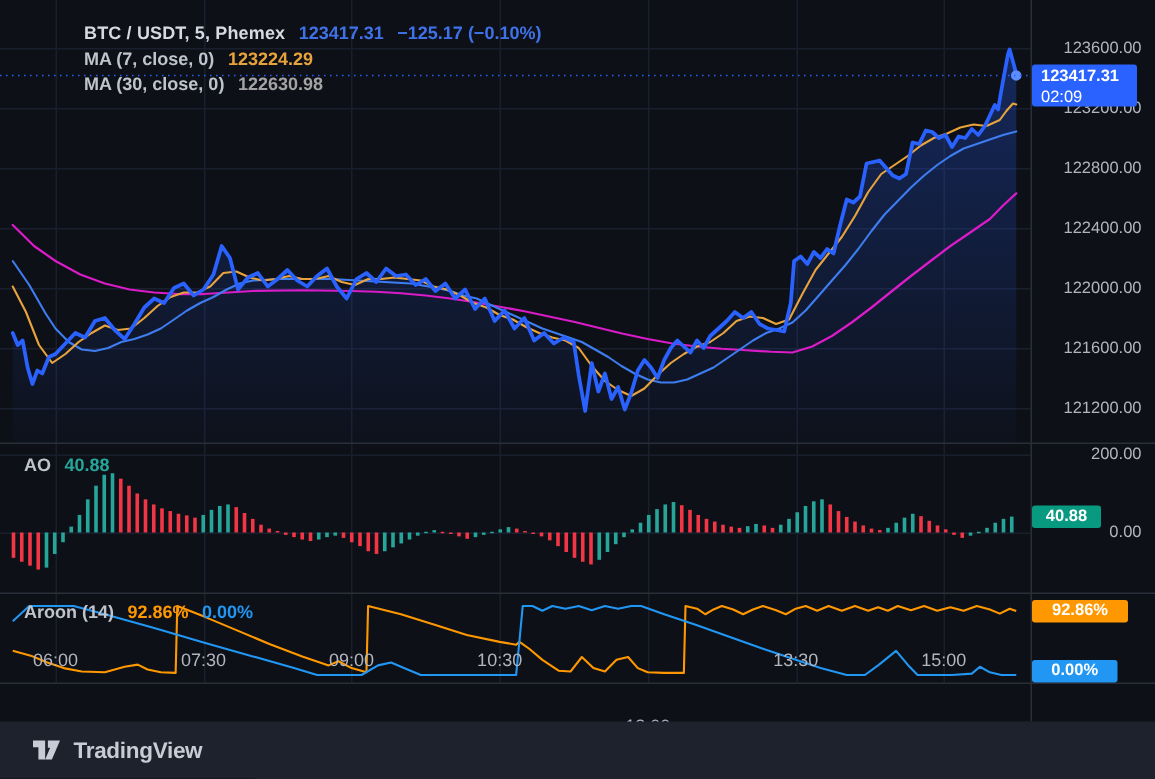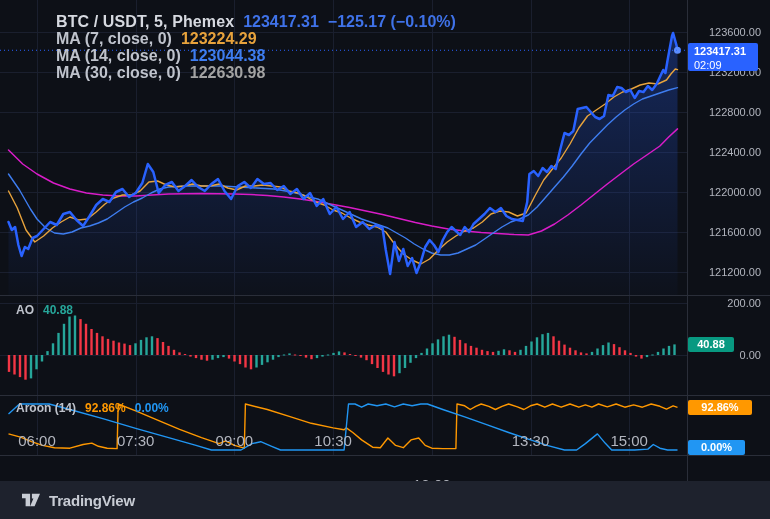--- a/index.html
+++ b/index.html
@@ -3,30 +3,30 @@
 <meta charset="utf-8">
 <style>
   html,body{margin:0;padding:0;background:#1e222d;}
   #app{position:relative;width:770px;height:519px;background:#0d1017;overflow:hidden;
        font-family:"Liberation Sans",sans-serif;-webkit-font-smoothing:antialiased;}
   #chart-svg{position:absolute;left:0;top:0;z-index:1;display:block;}
   #overlay{position:absolute;left:0;top:0;width:770px;height:481px;z-index:2;pointer-events:none;}
 
   
   .legend{position:absolute;left:16px;top:13px;}
-  .legend-row{display:flex;align-items:center;gap:9px;height:17px;font-size:16px;font-weight:600;padding-left:40px;}
+  .legend-row{display:flex;align-items:center;gap:9px;height:17px;font-size:12px;font-weight:600;padding-left:40px;}
   .sym{color:#d6d9e0;letter-spacing:.1px;}
   .ma-label{color:#bfc3cc;}
   .ind-legend{position:absolute;display:flex;gap:9px;font-size:12px;font-weight:600;color:#bfc3cc;}
   #ao-legend{left:16px;top:303px;}
   #aroon-legend{left:16px;top:401px;}
 
   
   .axis-label{position:absolute;right:9px;width:80px;text-align:right;font-size:11px;color:#b2b5be;height:13px;line-height:13px;}
-  .time-label{position:absolute;top:434px;transform:translateX(-50%);font-size:15px;color:#b2b5be;height:13px;line-height:13px;}
+  .time-label{position:absolute;top:434px;transform:translateX(-50%);font-size:12px;color:#b2b5be;height:13px;line-height:13px;}
 
   
   .badge{position:absolute;z-index:3;color:#fff;font-size:11px;border-radius:2px;line-height:14px;}
   #price-badge{left:688px;top:43px;width:70px;height:28px;padding:1px 0 0 6px;box-sizing:border-box;}
   #price-badge .b1{font-weight:700;}
   #ao-badge{left:688px;top:337px;width:46px;height:15px;text-align:center;line-height:15px;font-weight:700;}
   #aroon-up-badge{left:688px;top:400px;width:64px;height:15px;text-align:center;line-height:15px;font-weight:700;}
   #aroon-down-badge{left:688px;top:440px;width:57px;height:15px;text-align:center;line-height:15px;font-weight:700;}
 
   
@@ -226,24 +226,20 @@
       <div class="legend-row">
         <span class="sym">BTC / USDT, 5, Phemex</span>
         <span style="color: rgb(63, 114, 232);">123417.31</span>
         <span style="color: rgb(63, 114, 232);">−125.17 (−0.10%)</span>
       </div>
       <div class="legend-row">
         <span class="ma-label">MA (7, close, 0)</span>
         <span style="color: rgb(232, 163, 60);">123224.29</span>
       </div>
       <div class="legend-row">
-        <span class="ma-label">MA (14, close, 0)</span>
-        <span style="color: rgb(62, 125, 240);">123044.38</span>
-      </div>
-      <div class="legend-row">
         <span class="ma-label">MA (30, close, 0)</span>
         <span style="color: #a3a3a3;">122630.98</span>
       </div>
     </div>
 
     <div class="ind-legend" id="ao-legend">
       <span>AO</span>
       <span style="color: rgb(38, 166, 154);">40.88</span>
     </div>
 

